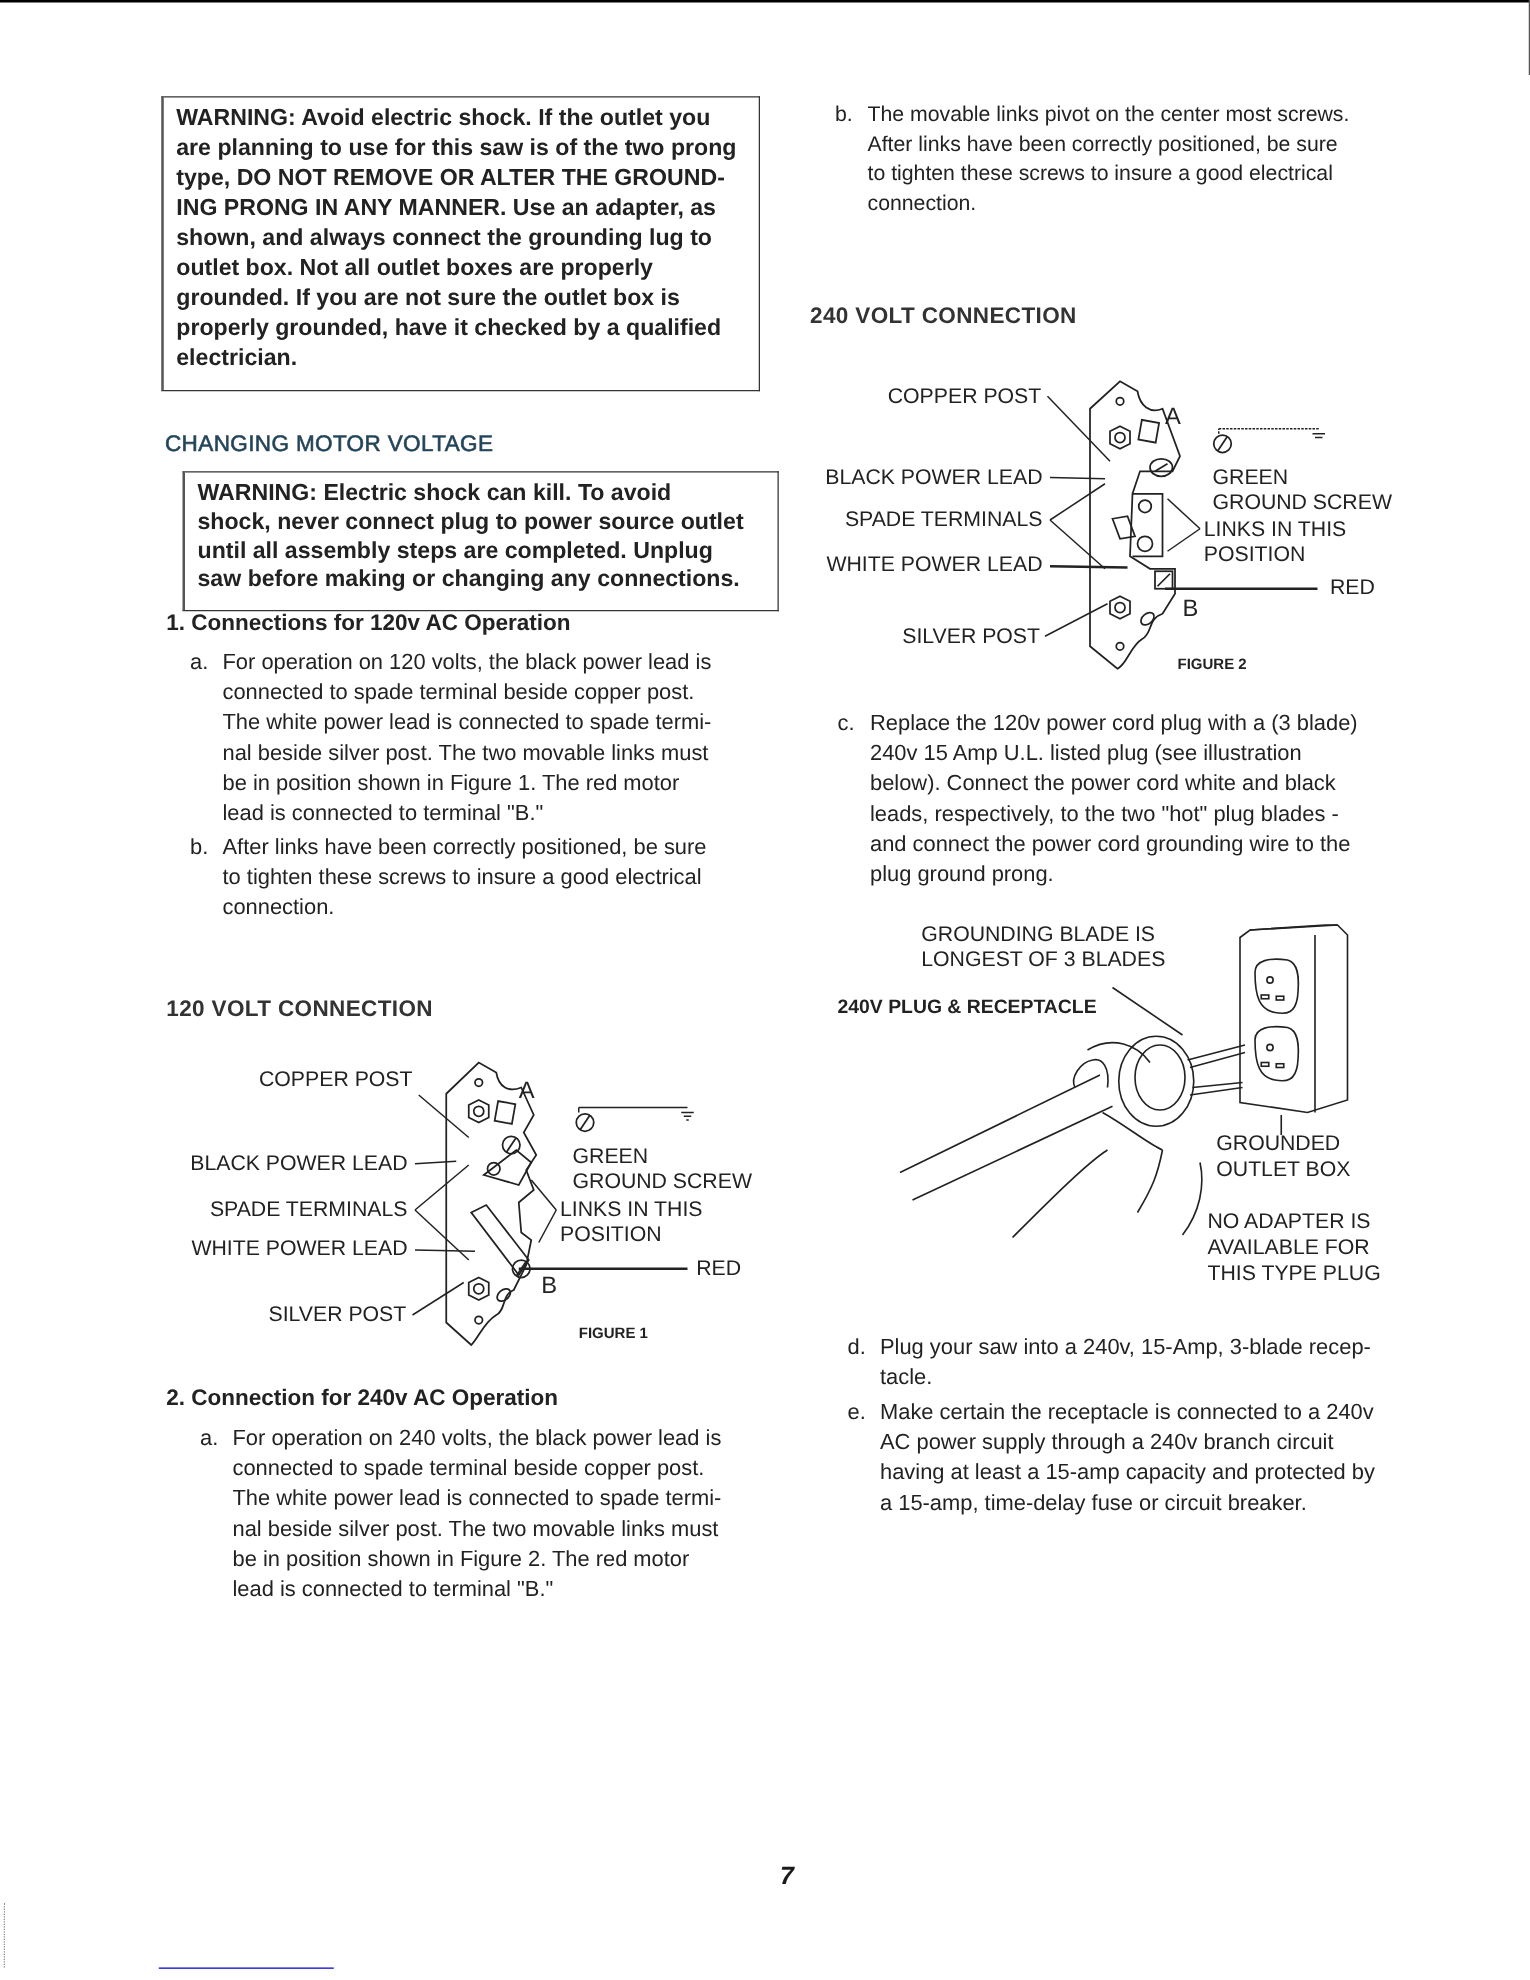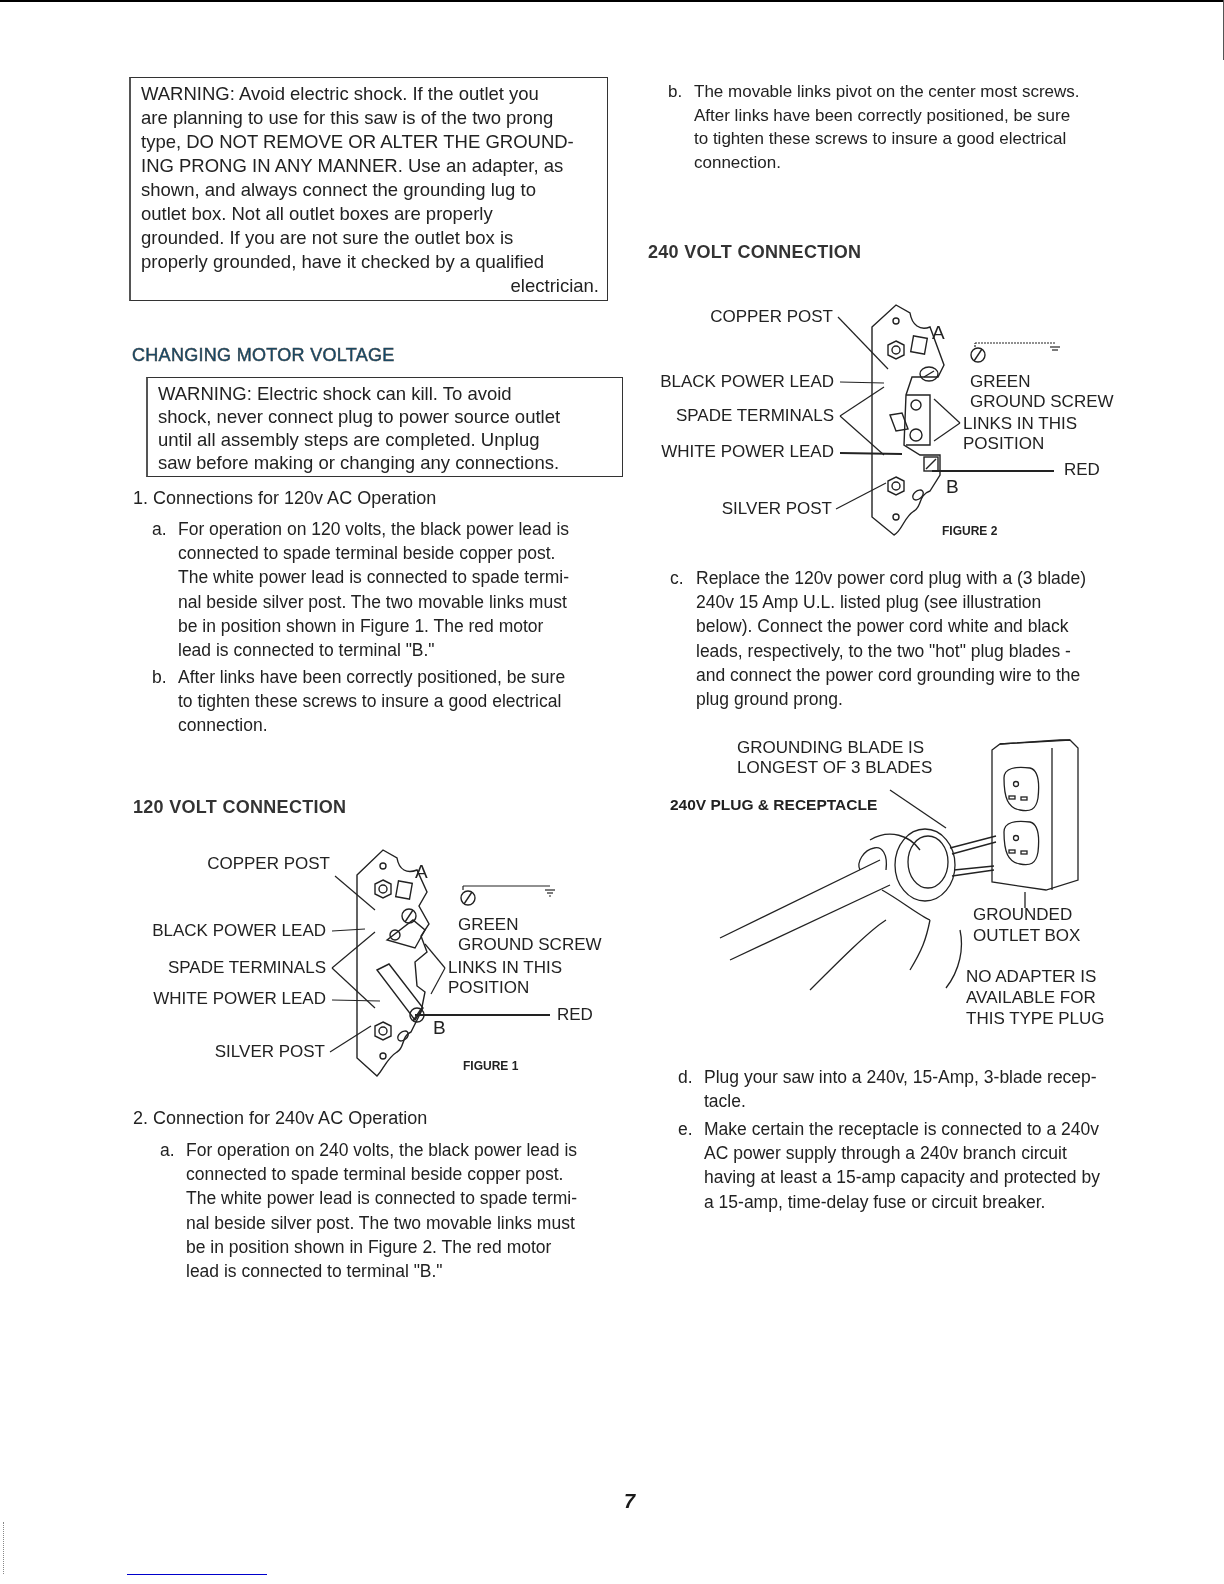--- a/index.html
+++ b/index.html
@@ -1,24 +1,24 @@
 <!DOCTYPE html>
 <html><head>
 <meta charset="utf-8">
 <style>
   html, body { margin:0; padding:0; }
   body { width:1224px; height:1584px; background:#fff; position:relative; overflow:hidden;
          font-family:"Liberation Sans", sans-serif; color:#1a1a1a; }
   .topbar { position:absolute; left:0; top:0; width:1224px; height:2px; background:#000; }
   .rightedge { position:absolute; right:0; top:0; width:1px; height:60px; background:#555; }
-  .warn { position:absolute; border:1.5px solid #333; border-left:2px solid #555; padding:4px 8px 2px 10px;
-          font-weight:normal; font-size:18.5px; line-height:24px; text-align:justify; color:#222; }
+  .warn { position:absolute; border:1.5px solid #333; border-left:2px solid #555; padding:4px 8px 14px 10px;
+          font-weight:bold; font-size:18.5px; line-height:24px; text-align:justify; color:#222; }
   .h2 { position:absolute; font-size:18px; font-weight:bold; color:#333; letter-spacing:0.3px; }
   .h2.light { font-weight:normal; color:#0c4a6e; -webkit-text-stroke:0.5px #444; }
-  .step { position:absolute; font-size:18px; font-weight:normal; color:#222; }
+  .step { position:absolute; font-size:18px; font-weight:bold; color:#222; }
   .para { position:absolute; font-size:17.5px; line-height:24.2px; color:#222; }
   .para .lbl { position:absolute; left:-26px; top:0; }
   .fig { position:absolute; }
   .fig text { font-family:"Liberation Sans", sans-serif; }
   .pagenum { position:absolute; left:624px; top:1490px; font-weight:bold; font-size:20px; font-style:italic; }
   .bluebar { position:absolute; left:127px; top:1574px; width:140px; height:1px; background:#0000cc; }
   .leftmark { position:absolute; left:3px; top:1522px; width:1px; height:52px; border-left:1px dotted #888; }
 </style>
 </head>
 <body>
@@ -28,21 +28,21 @@
 
 <div class="warn" style="left:129px; top:77px; width:458px;">
   <div>WARNING: Avoid electric shock. If the outlet you</div>
   <div>are planning to use for this saw is of the two prong</div>
   <div>type, DO NOT REMOVE OR ALTER THE GROUND-</div>
   <div>ING PRONG IN ANY MANNER. Use an adapter, as</div>
   <div>shown, and always connect the grounding lug to</div>
   <div>outlet box. Not all outlet boxes are properly</div>
   <div>grounded. If you are not sure the outlet box is</div>
   <div>properly grounded, have it checked by a qualified</div>
-  <div style="text-align:right">electrician.</div>
+  <div style="text-align:left">electrician.</div>
 </div>
 
 <div class="h2 light" style="left:132px; top:345px;">CHANGING MOTOR VOLTAGE</div>
 
 <div class="warn" style="left:146px; top:377px; width:456px; line-height:23px;">
   <div>WARNING: Electric shock can kill. To avoid</div>
   <div>shock, never connect plug to power source outlet</div>
   <div>until all assembly steps are completed. Unplug</div>
   <div>saw before making or changing any connections.</div>
 </div>

